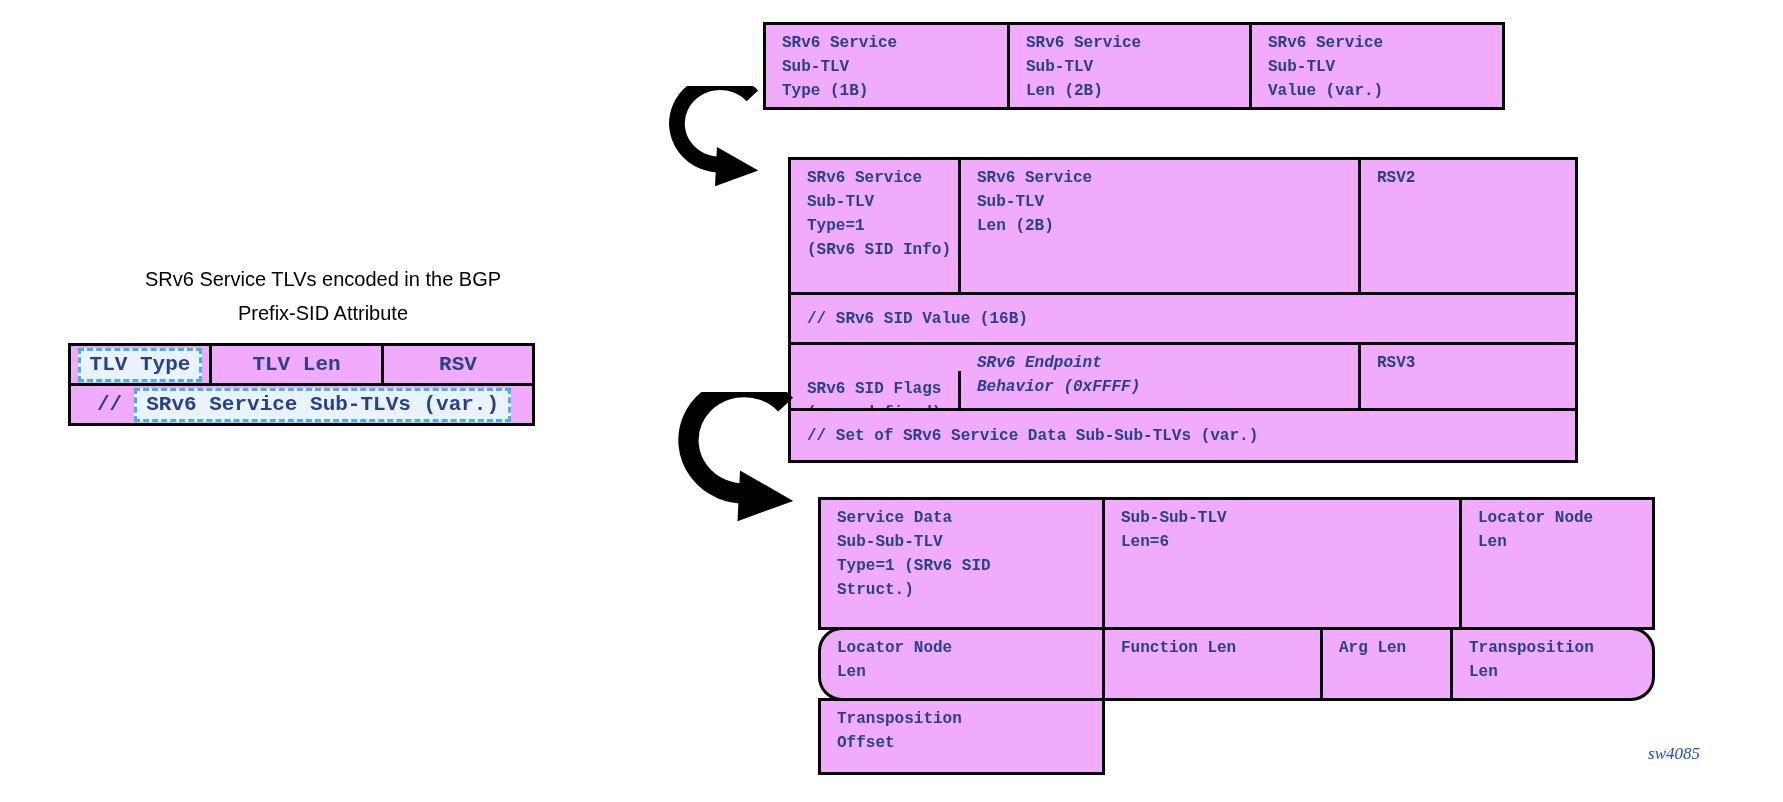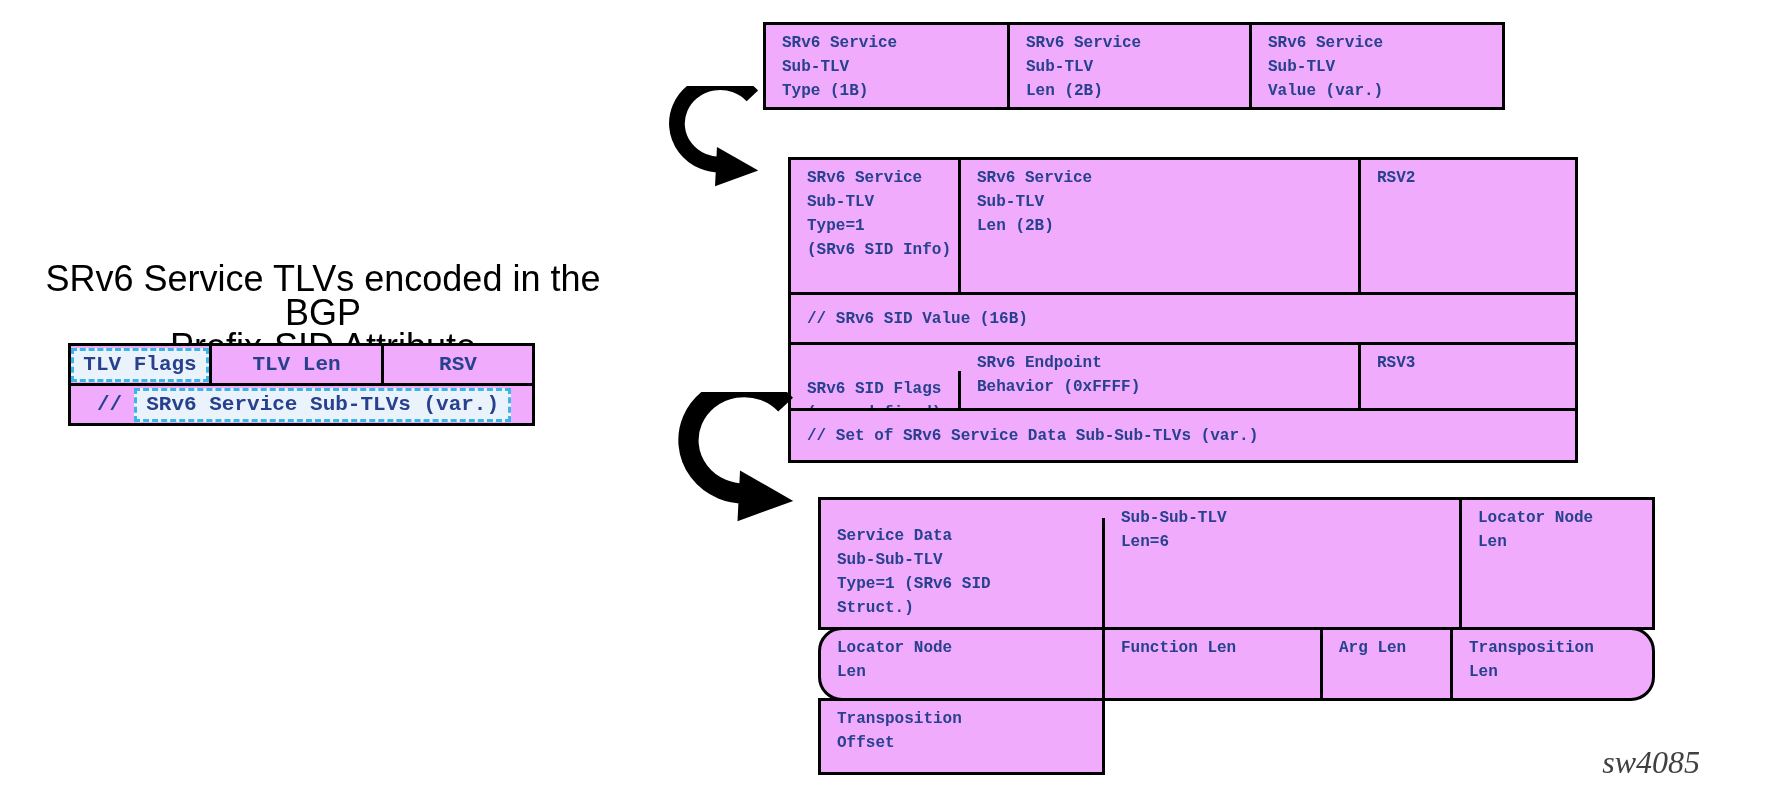--- a/index.html
+++ b/index.html
@@ -16,56 +16,56 @@
     color:var(--text-blue,#27418F);
     font-weight:bold;font-size:16px;line-height:24px;
     padding:6px 4px 0 16px;white-space:pre-line;overflow:hidden;
   }
   .tcell.last{border-right:none;flex:1;}
   .vcenter{display:flex;align-items:center;padding-top:0;text-align:center;}
   
   .title{
     position:absolute;left:38px;top:262px;width:570px;text-align:center;
     font-family:"Liberation Sans","DejaVu Sans",sans-serif;
-    font-size:36px;line-height:34px;color:#000;
+    font-size:20px;line-height:34px;color:#000;
   }
   .ltbl .tcell{
     font-size:21px;line-height:24px;padding:0;white-space:nowrap;
     display:flex;align-items:center;justify-content:center;
   }
   .hl{
     border:3px dashed var(--highlight-cyan,#3CB4E7);
     background:var(--highlight-fill,#EAF3FB);
     padding:2px 9px;white-space:nowrap;
   }
   .row2cell{justify-content:flex-start !important;padding-left:26px !important;}
   .slash{margin-right:12px;}
   
   .arrow{position:absolute;}
   
   .footer{
     position:absolute;left:1560px;top:744px;width:140px;text-align:right;
     font-family:"Liberation Serif","DejaVu Serif",serif;
-    font-style:italic;font-size:32px;color:#404040;
+    font-style:italic;font-size:17px;color:#1d4ed8;
   }
 </style>
 </head>
 <body>
 
 <div class="canvas">
 
   <div class="title">
     <div>SRv6 Service TLVs encoded in the BGP</div>
     <div>Prefix-SID Attribute</div>
   </div>
 
   <div class="tbl ltbl" style="left:68px;top:343px;width:467px;">
     <div class="trow" style="height:43px;">
       <div class="tcell" style="width:141px;">
-        <span class="hl"><span>TLV Flags</span></span>
+        <span class="hl"><span>TLV Type</span></span>
       </div>
       <div class="tcell" style="width:172px;">
         <span>TLV Len</span>
       </div>
       <div class="tcell last">
         <span>RSV</span>
       </div>
     </div>
     <div class="trow" style="height:43px;">
       <div class="tcell last row2cell">
@@ -99,32 +99,32 @@
 Sub-TLV
 Len (2B)</div>
       <div class="tcell last">RSV2</div>
     </div>
     <div class="trow" style="height:53px;">
       <div class="tcell last vcenter" style="padding-left:16px;">// SRv6 SID Value (16B)</div>
     </div>
     <div class="trow" style="height:69px;">
       <div class="tcell" style="width:170px;margin-top:26px;">SRv6 SID Flags
 (none defined)</div>
-      <div class="tcell" style="width:400px;">SRv6 Endpoint
+      <div class="tcell" style="width:400px;font-style:italic;">SRv6 Endpoint
 Behavior (0xFFFF)</div>
       <div class="tcell last">RSV3</div>
     </div>
     <div class="trow" style="height:55px;">
       <div class="tcell last vcenter" style="">// Set of SRv6 Service Data Sub-Sub-TLVs (var.)</div>
     </div>
   </div>
 
   <div class="tbl" style="left:818px;top:497px;width:837px;">
     <div class="trow" style="height:133px;">
-      <div class="tcell" style="width:284px;margin-top:18px;">Service Data
+      <div class="tcell" style="width:284px;">Service Data
 Sub-Sub-TLV
 Type=1 (SRv6 SID
 Struct.)</div>
       <div class="tcell" style="width:357px;">Sub-Sub-TLV
 Len=6</div>
       <div class="tcell last">Locator Node
 Len</div>
     </div>
     <div class="trow" style="height:74px;border-radius:24px;">
       <div class="tcell" style="width:284px;">Locator Node

